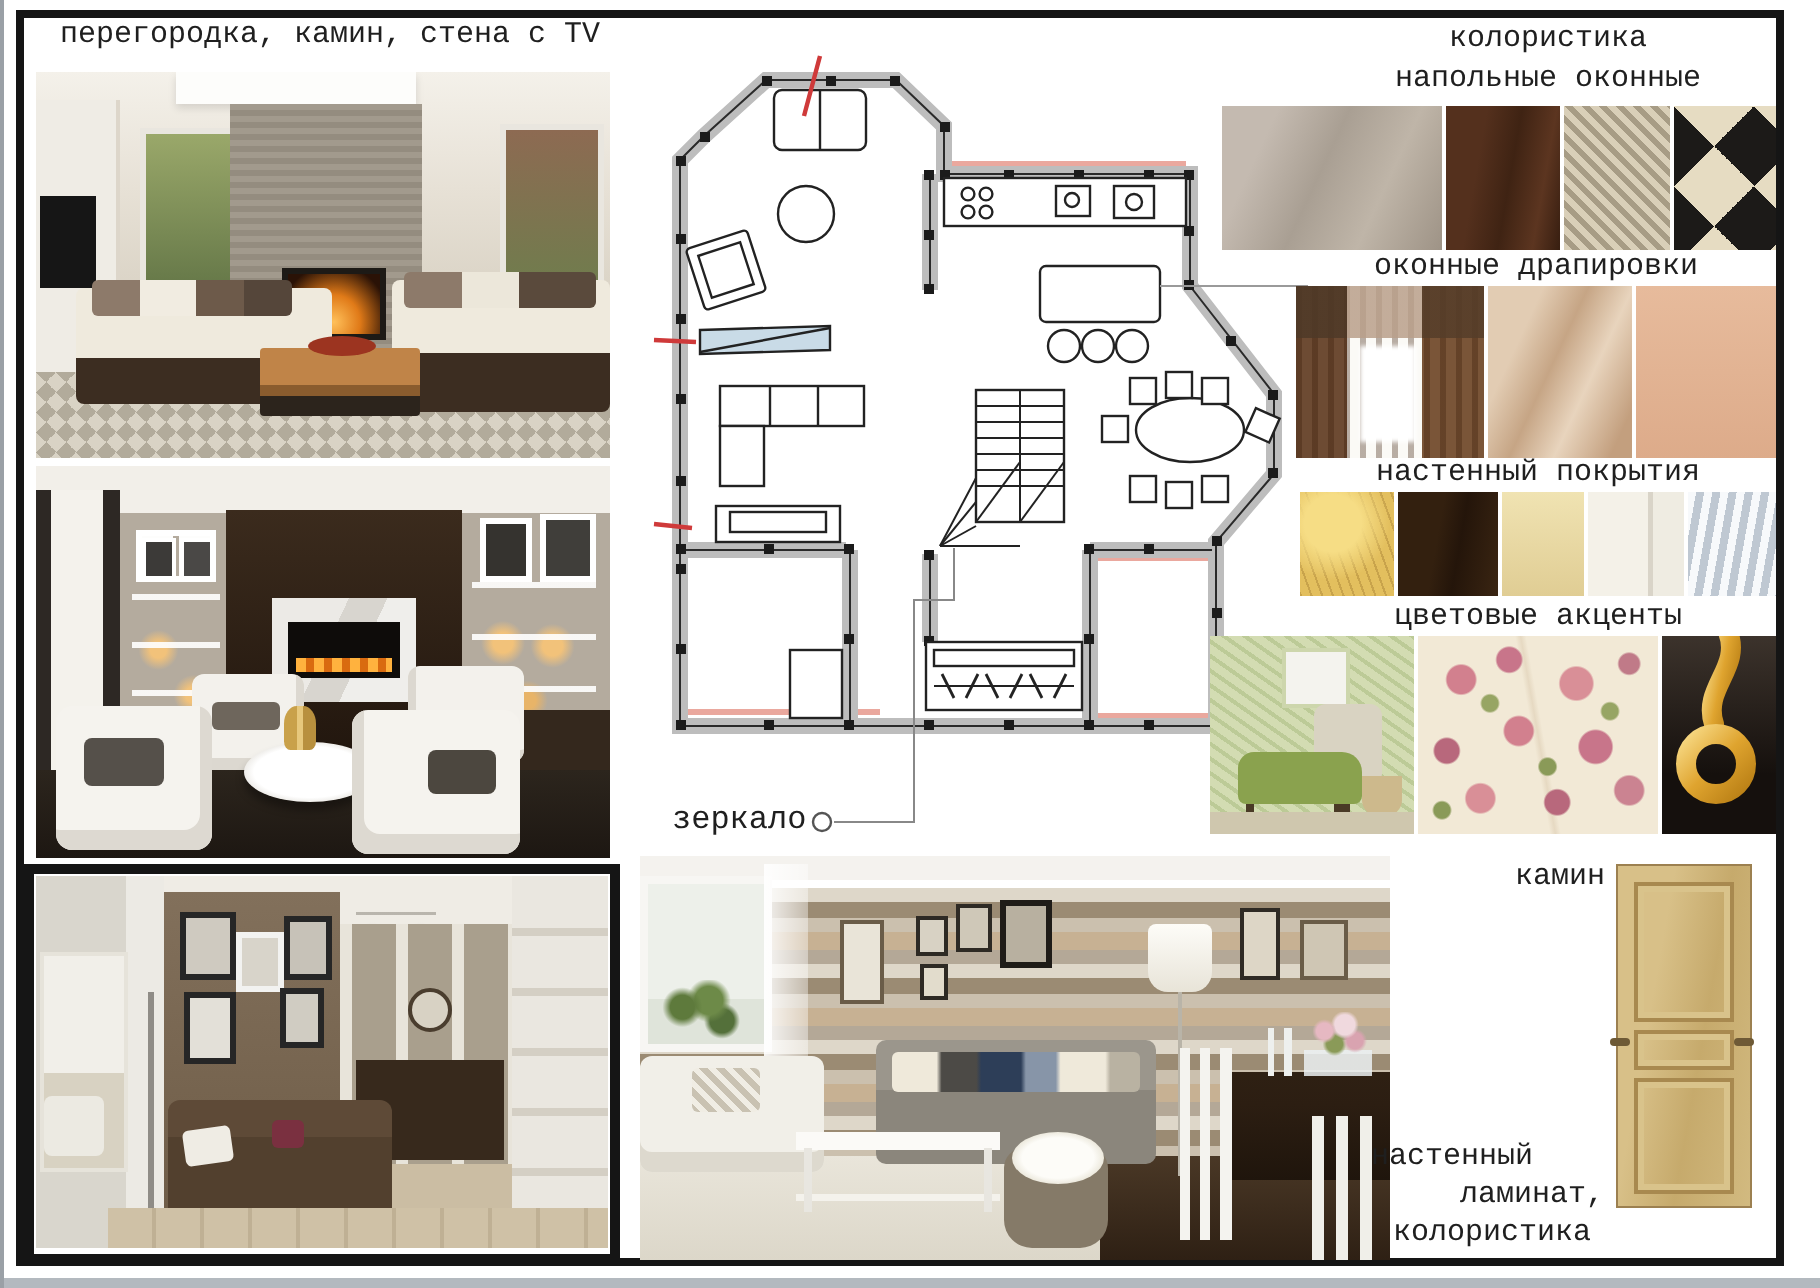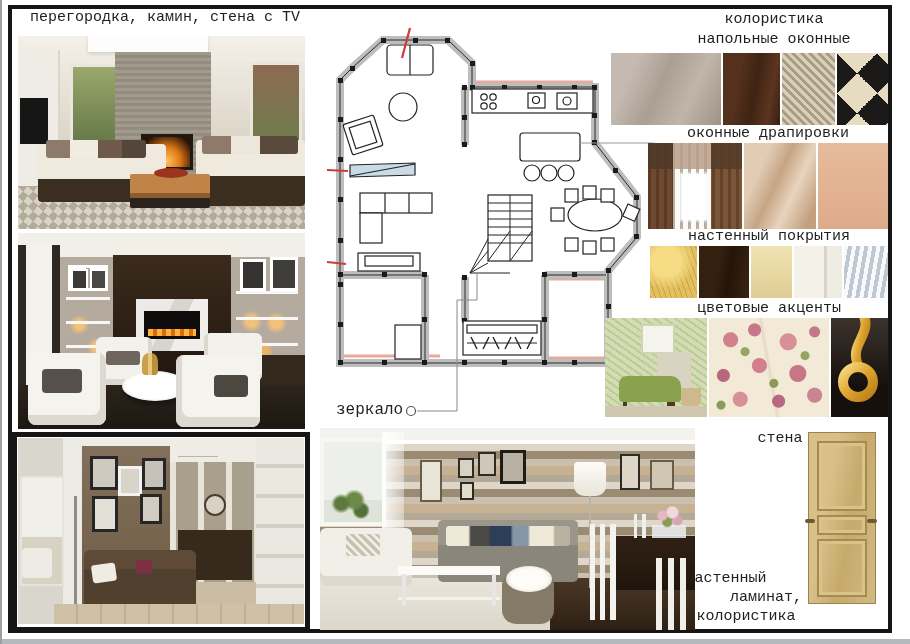--- a/index.html
+++ b/index.html
@@ -342,21 +342,21 @@
     <div class="abs" style="left:82px;top:146px;width:94px;height:32px;background:linear-gradient(90deg,#e8e6e0 0 4px,rgba(0,0,0,0) 4px 90px,#e8e6e0 90px 94px);"></div>
     <div class="abs" style="left:182px;top:146px;width:52px;height:50px;background:#857a68;border-radius:10px 10px 14px 14px;"></div>
     <div class="abs" style="left:186px;top:138px;width:46px;height:26px;background:radial-gradient(ellipse,#fdfcf8 0 55%,#e8e4d6 75%,rgba(0,0,0,0) 78%);border-radius:50%;"></div>
     <div class="abs" style="left:296px;top:108px;width:79px;height:54px;background:linear-gradient(180deg,#33241682 0,#2c1e12 30%,#1f150c);background-color:#2a1c10;"></div>
     <div class="abs" style="left:270px;top:96px;width:26px;height:96px;background:linear-gradient(90deg,#f4f3ef 0 5px,rgba(0,0,0,0) 5px 10px,#f4f3ef 10px 15px,rgba(0,0,0,0) 15px 20px,#f4f3ef 20px);"></div>
     <div class="abs" style="left:336px;top:130px;width:30px;height:72px;background:linear-gradient(90deg,#f0efe9 0 6px,rgba(0,0,0,0) 6px 12px,#f0efe9 12px 18px,rgba(0,0,0,0) 18px 24px,#f0efe9 24px);"></div>
     <div class="abs" style="left:332px;top:78px;width:34px;height:32px;background:radial-gradient(circle at 30% 30%,#e6b8c2 4px,rgba(0,0,0,0) 6px),radial-gradient(circle at 60% 20%,#f0d9de 5px,rgba(0,0,0,0) 7px),radial-gradient(circle at 75% 45%,#d9a3b0 4px,rgba(0,0,0,0) 6px),radial-gradient(circle at 45% 50%,#8a9a58 4px,rgba(0,0,0,0) 6px),linear-gradient(180deg,rgba(0,0,0,0) 0 60%,rgba(235,240,242,.85) 60%);"></div>
     <div class="abs" style="left:314px;top:86px;width:12px;height:24px;background:linear-gradient(90deg,#eef0ee 0 3px,rgba(0,0,0,0) 3px 8px,#eef0ee 8px 11px);"></div>
   </div>
 
-  <div class="lbl" style="left:720px;top:430px;width:120px;">стена</div>
+  <div class="lbl" style="left:720px;top:430px;width:120px;">камин</div>
   <div class="abs" style="left:808px;top:432px;width:66px;height:170px;background:linear-gradient(100deg,#d8c088 0 30%,#c6aa6c 60%,#d2ba80);border:1px solid #9c8050;">
     <div class="abs" style="left:8px;top:8px;width:46px;height:66px;border:2px solid #a8894f;box-shadow:inset 0 0 0 3px #d9c38b;"></div>
     <div class="abs" style="left:8px;top:82px;width:46px;height:16px;border:2px solid #a8894f;box-shadow:inset 0 0 0 3px #d9c38b;"></div>
     <div class="abs" style="left:8px;top:106px;width:46px;height:54px;border:2px solid #a8894f;box-shadow:inset 0 0 0 3px #d9c38b;"></div>
     <div class="abs" style="left:-4px;top:86px;width:10px;height:4px;background:#6e5a36;border-radius:2px;"></div>
     <div class="abs" style="left:58px;top:86px;width:10px;height:4px;background:#6e5a36;border-radius:2px;"></div>
   </div>
   <div class="lbl" style="left:670px;top:570px;width:112px;">настенный</div>
   <div class="lbl" style="left:690px;top:589px;width:112px;text-align:right;">ламинат,</div>
   <div class="lbl" style="left:690px;top:608px;width:112px;">колористика</div>

